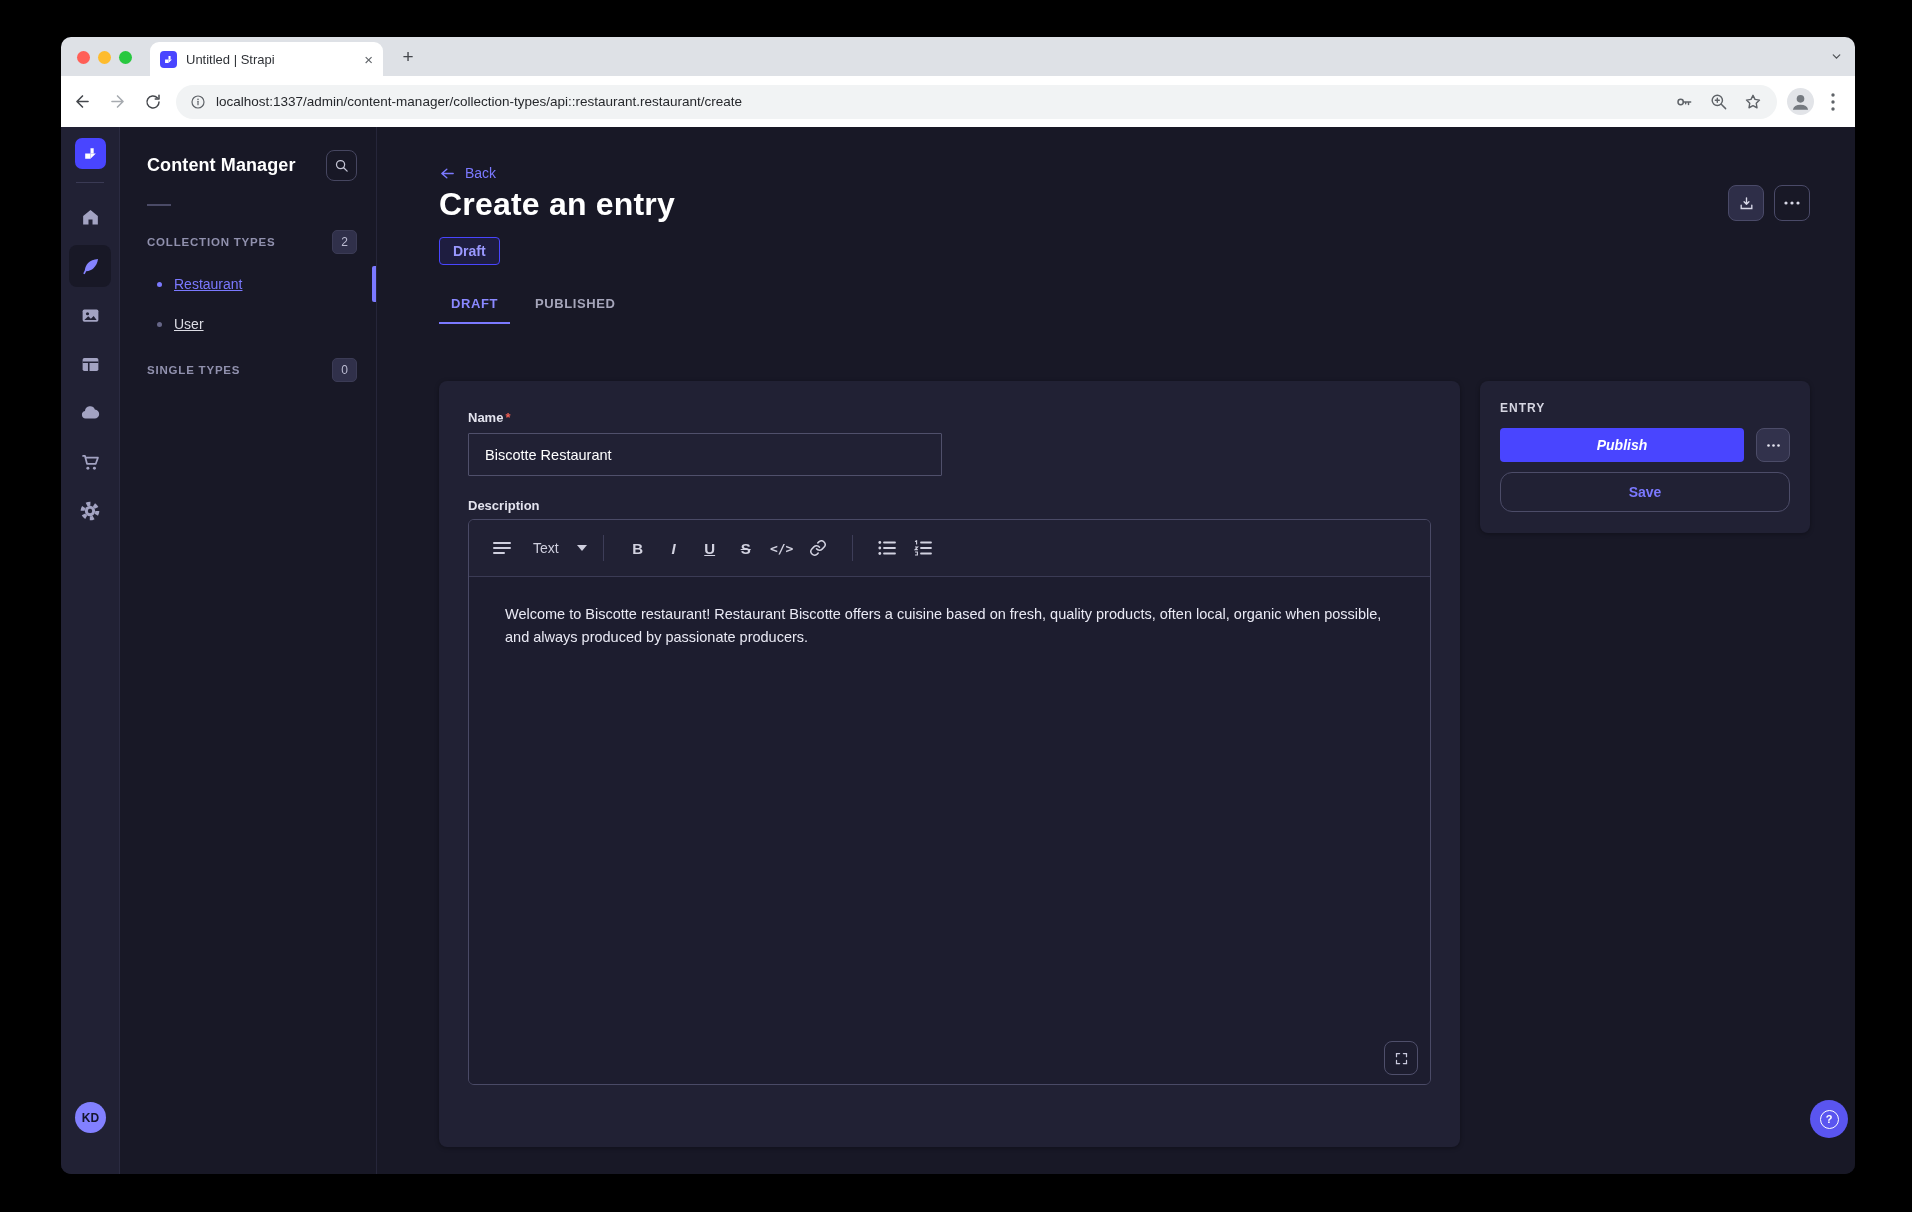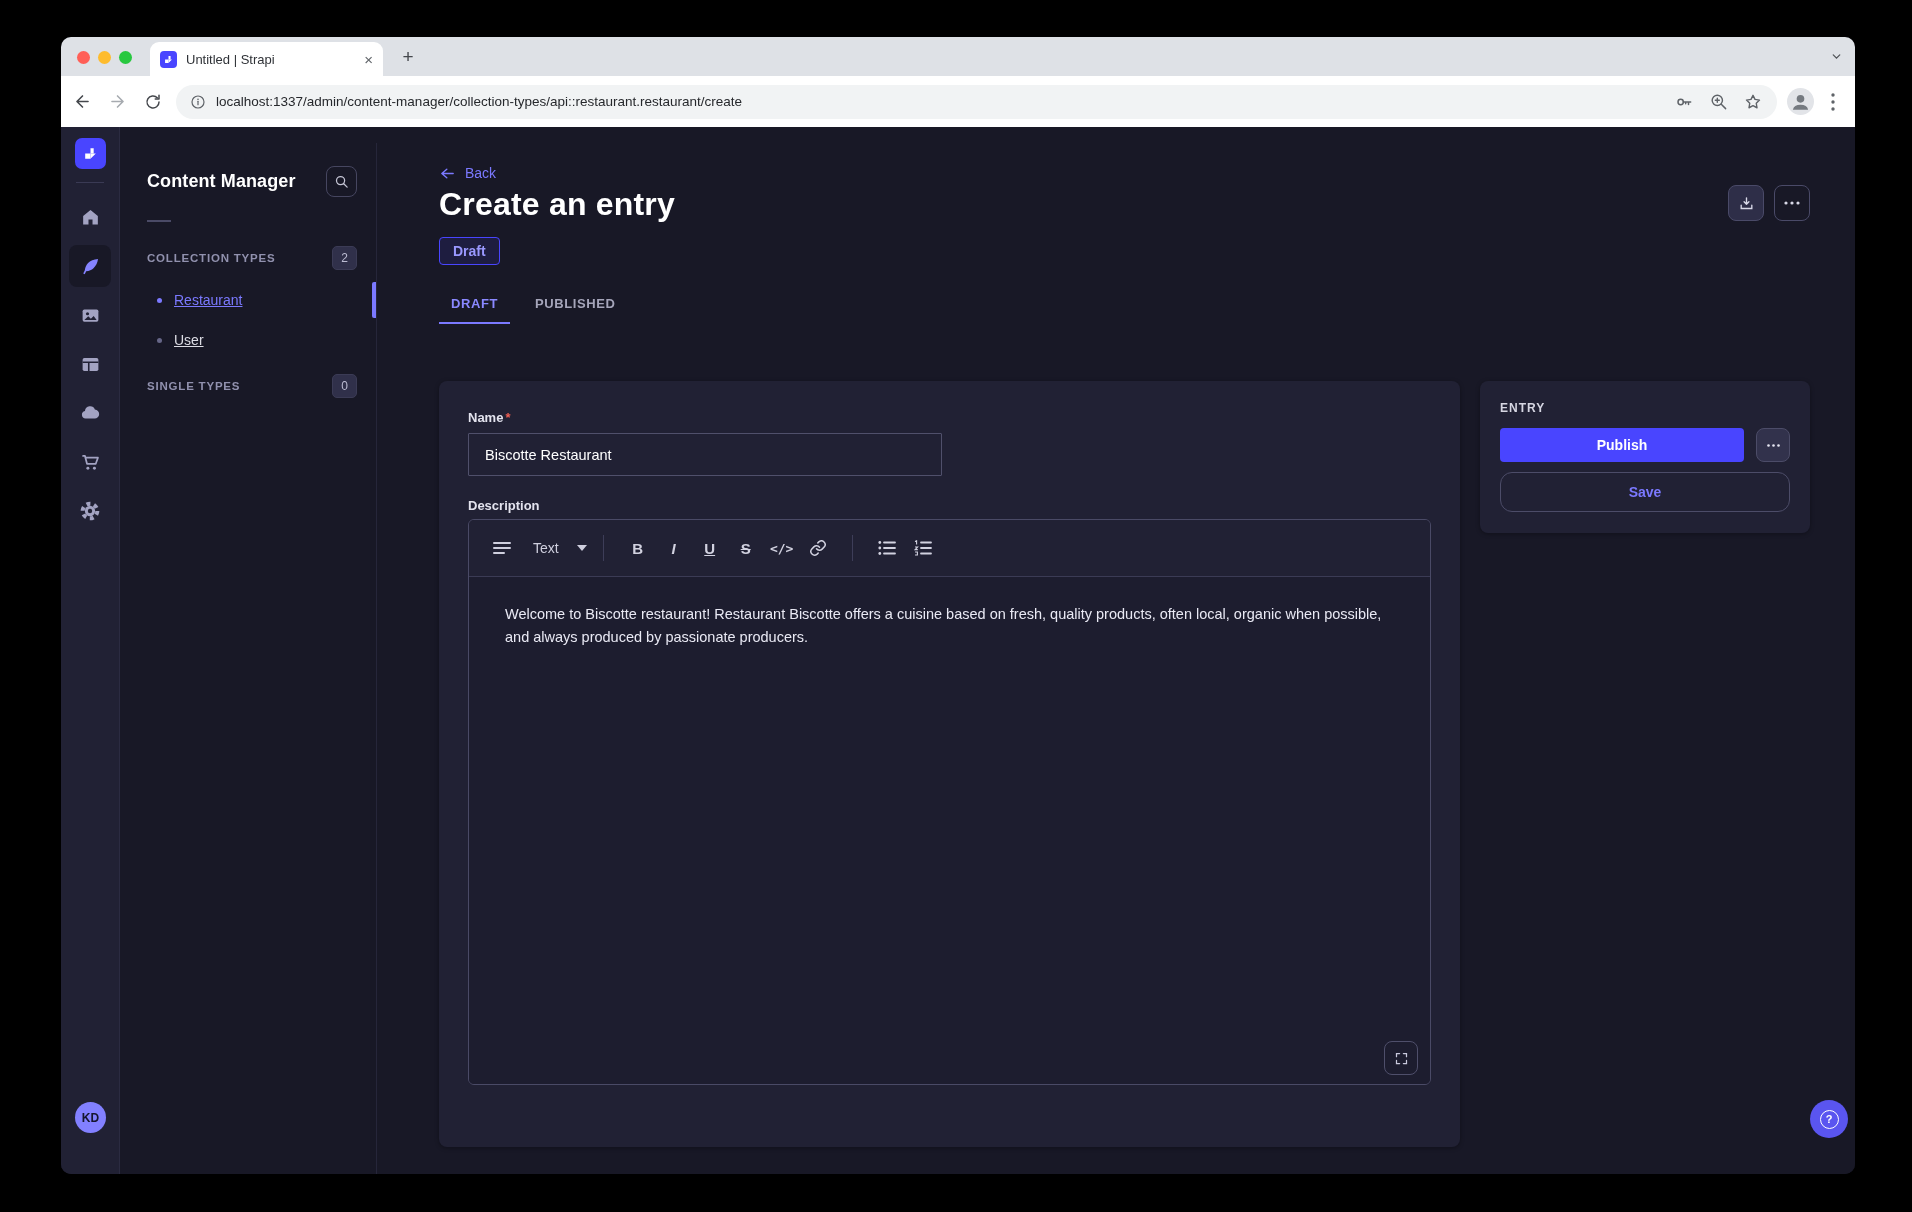--- a/index.html
+++ b/index.html
@@ -45,21 +45,21 @@
   .logo-tile { width:31px; height:31px; border-radius:7px; background:#4945ff; display:flex;
                align-items:center; justify-content:center; margin-bottom:13px; }
   .rail-div { width:28px; height:1px; background:#3a3a54; margin-bottom:13px; }
   .rail-btn { width:42px; height:42px; border-radius:8px; display:flex; align-items:center;
               justify-content:center; color:#a3a3c2; margin-bottom:7px; }
   .rail-btn.active { background:#181826; color:#8583ff; }
   .rail-avatar { position:absolute; bottom:41px; left:14px; width:31px; height:31px; border-radius:50%;
                  background:#8280ff; color:#15152c; font-size:12px; font-weight:700;
                  display:flex; align-items:center; justify-content:center; }
 
-  .panel { width:257px; flex:none; border-right:1px solid #26263a; position:relative;margin-top:16px; }
+  .panel { width:257px; flex:none; border-right:1px solid #26263a; position:relative; }
   .panel-head { display:flex; align-items:center; justify-content:space-between; margin:23px 19px 0 27px; height:31px; }
   .panel-title { font-size:18px; font-weight:700; color:#fff; letter-spacing:.1px; }
   .search-btn { width:31px; height:31px; border-radius:8px; border:1px solid #464660; color:#c5c5d5;
                 display:flex; align-items:center; justify-content:center; }
   .panel-divider { width:24px; height:2px; background:#4a4a66; margin:23px 0 0 27px; }
   .section-row { display:flex; align-items:center; justify-content:space-between; margin:24px 19px 0 27px; height:24px; }
   .section-label { font-size:11.5px; font-weight:700; color:#9191ae; letter-spacing:.8px; }
   .count-badge { min-width:25px; height:24px; padding:0 7px; border-radius:5px; background:#30304a;
                  border:1px solid #3b3b55; color:#bcbcd2; font-size:12px; display:flex;
                  align-items:center; justify-content:center; }
@@ -115,21 +115,21 @@
                  color:#e9e9f4; font-size:14.5px; line-height:23px; }
   .expand-btn { position:absolute; right:12px; bottom:9px; width:34px; height:34px; border-radius:8px;
                 border:1px solid #4f4f6b; display:flex; align-items:center; justify-content:center;
                 color:#c9c9dd; }
 
   .entry-card { width:330px; flex:none; background:#212134; border-radius:8px; padding:20px 20px 21px;
                 box-shadow:0 1px 4px rgba(3,3,5,.35); }
   .entry-title { font-size:12px; font-weight:700; color:#d6d6e2; letter-spacing:1px; }
   .pub-row { margin-top:13px; display:flex; gap:12px; }
   .publish-btn { flex:1; height:34px; border-radius:4px; background:#4945ff; color:#fff;
-                 font-size:14px; font-weight:600; display:flex; align-items:center; justify-content:center; }
+                 font-size:14px; font-weight:600; display:flex; align-items:center; justify-content:center;font-style:italic; }
   .more-sm { width:34px; height:34px; flex:none; border-radius:8px; background:#32324c;
              border:1px solid #4c4c68; display:flex; align-items:center; justify-content:center; color:#e6e6f2; }
   .save-btn { margin-top:10px; height:40px; border-radius:12px; border:1px solid #4c4c68;
               background:transparent; color:#7b79ff; font-size:14px; font-weight:600;
               display:flex; align-items:center; justify-content:center; }
 
   .help-fab { position:absolute; right:7px; bottom:36px; width:38px; height:38px; border-radius:50%;
               background:#5a55f0; display:flex; align-items:center; justify-content:center; }
   .q-circle { width:19px; height:19px; border:1.6px solid #fff; border-radius:50%; color:#fff;
               font-size:11px; font-weight:700; display:flex; align-items:center; justify-content:center; }

